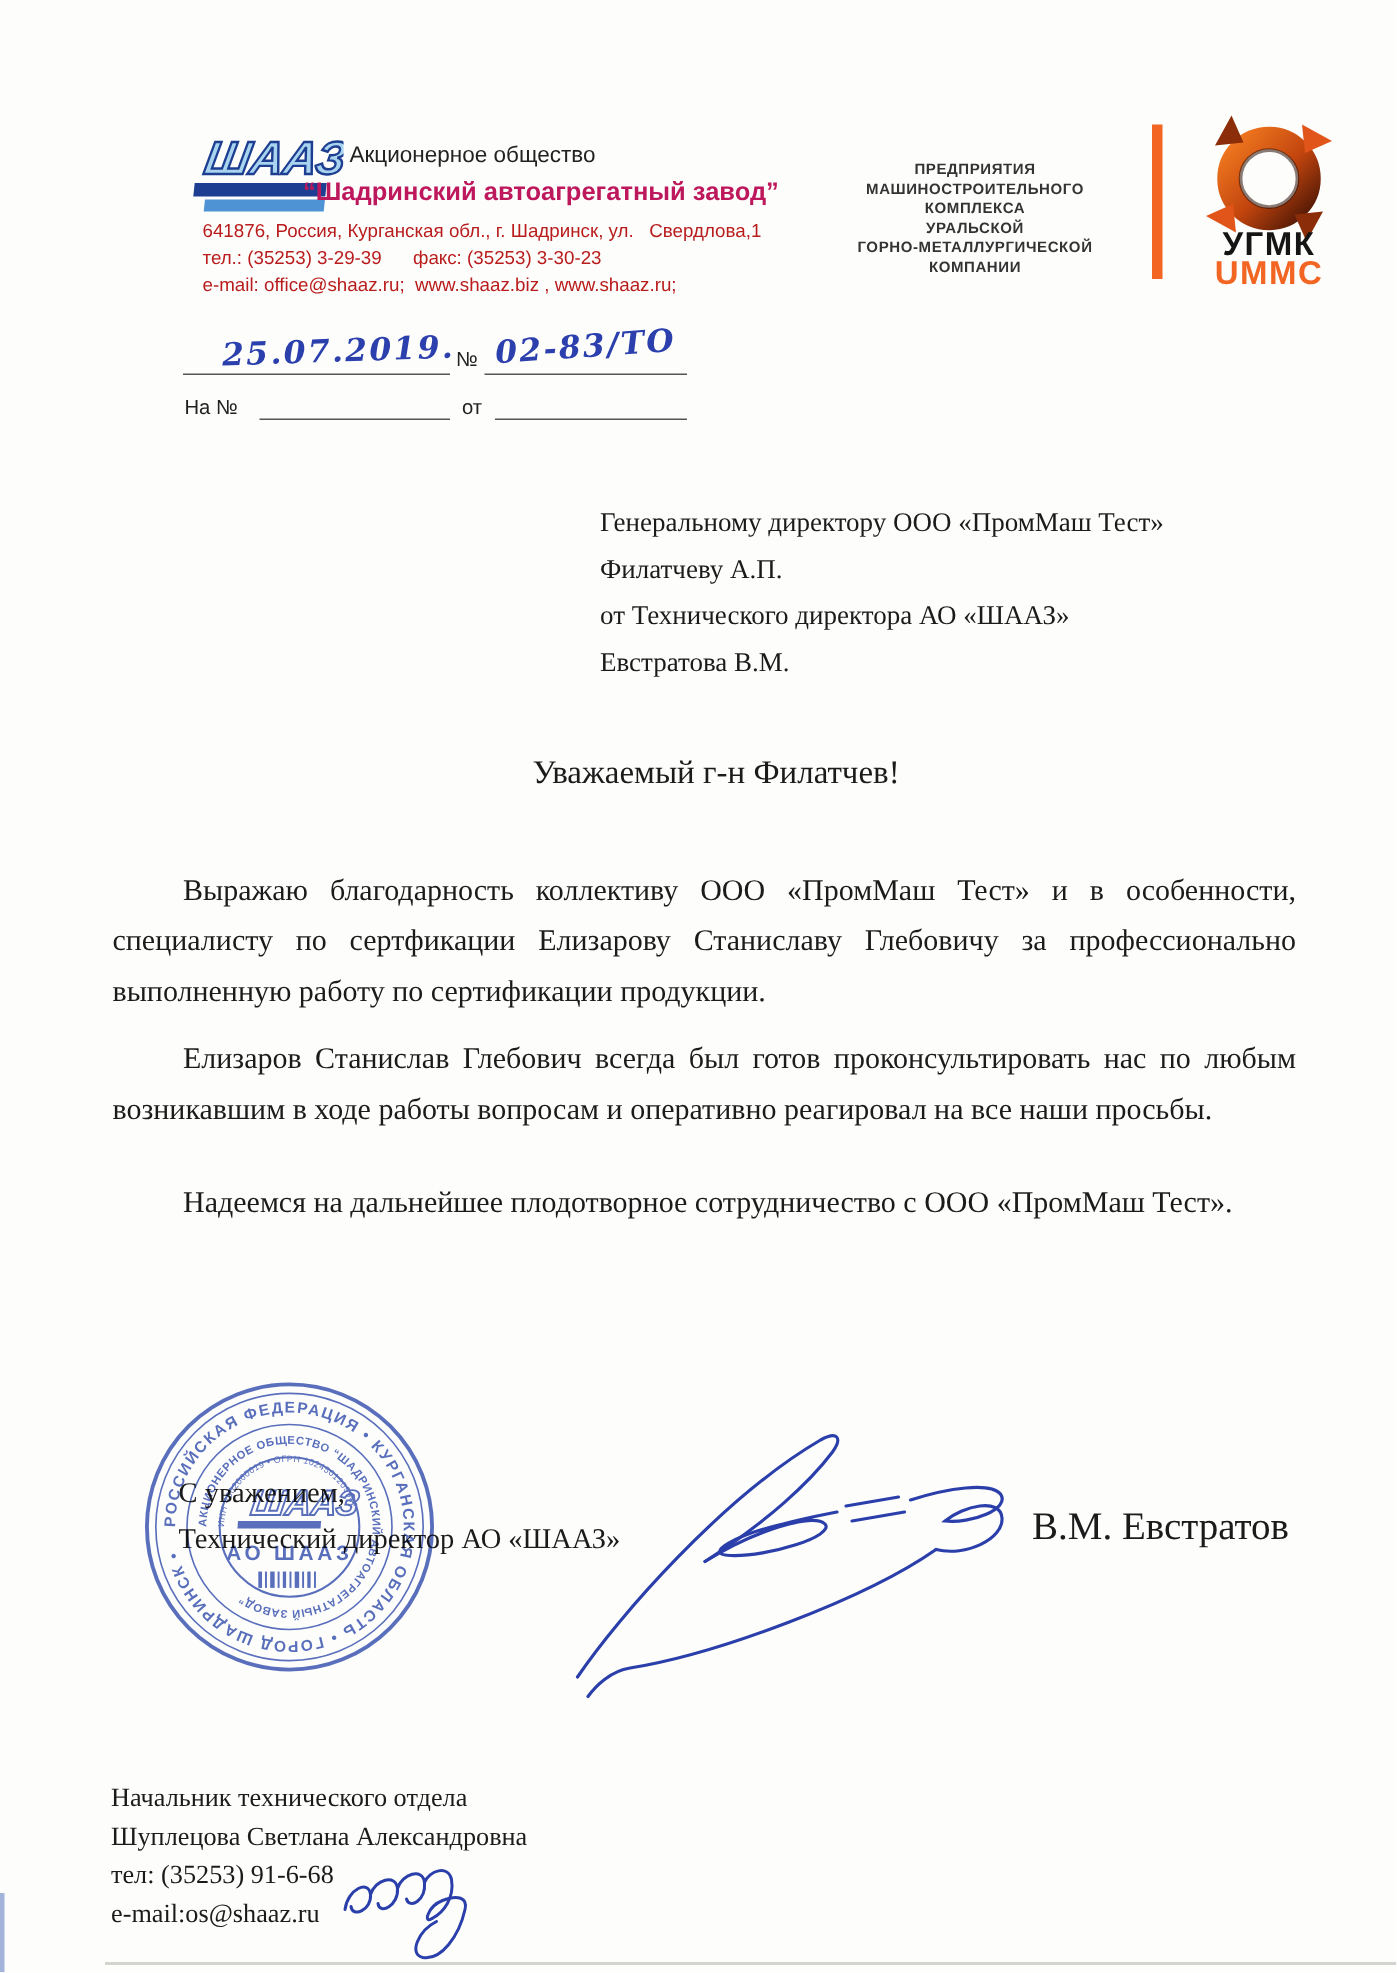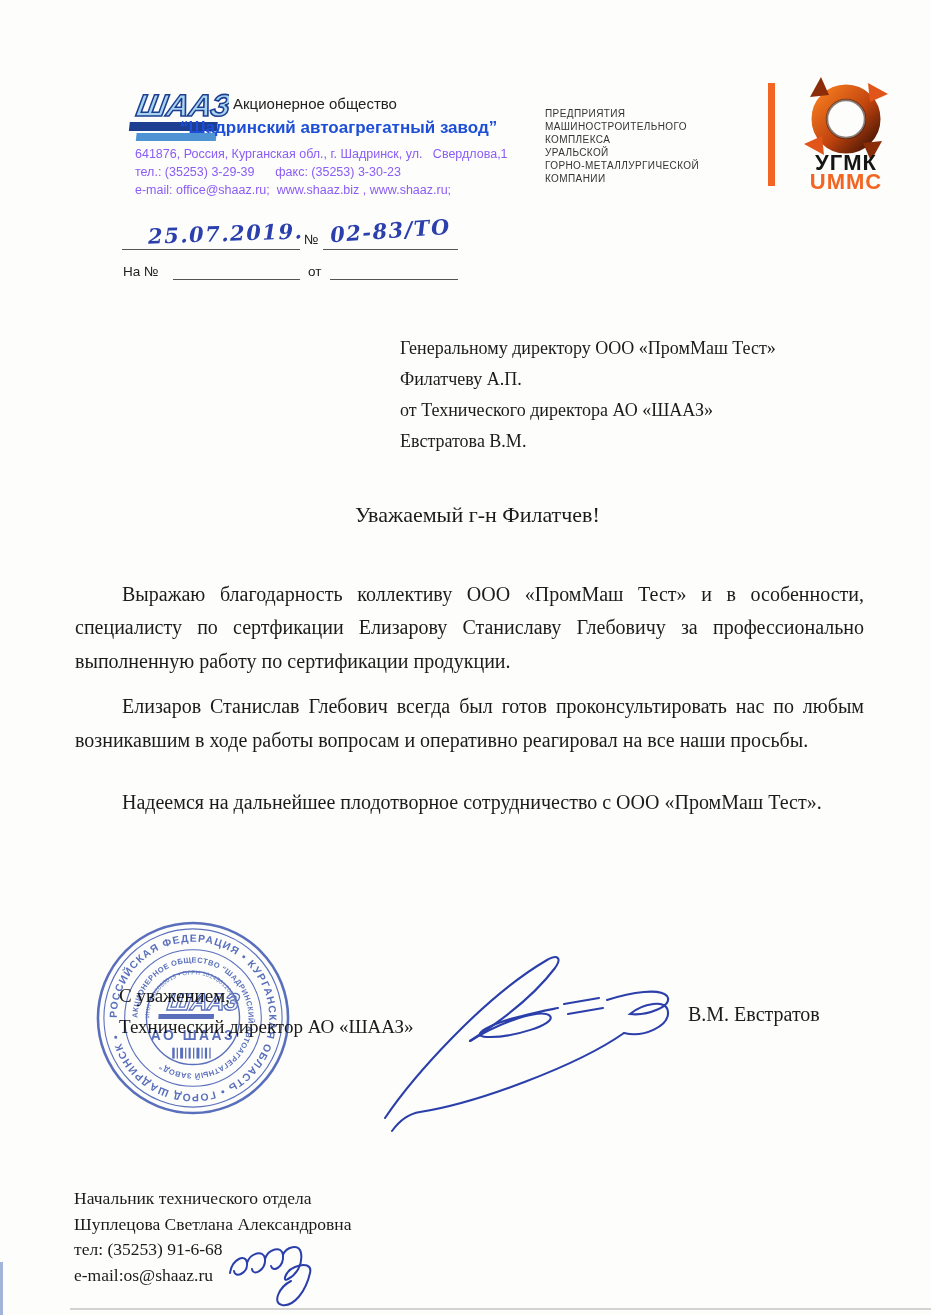--- a/index.html
+++ b/index.html
@@ -3,44 +3,44 @@
 <meta charset="utf-8">
 <style>
   html,body{margin:0;padding:0;background:#ffffff;}
   .page{
     position:relative;width:931px;height:1315px;background:#fdfdfc;
     font-family:"Liberation Serif",serif;color:#1b1b1b;overflow:hidden;
   }
   .abs{position:absolute;}
   
   .org-type{left:233px;top:95px;font-family:Liberation Sans, sans-serif;font-size:15px;color:#222;}
-  .org-name{left:180px;top:118px;font-family:"Liberation Sans",sans-serif;font-size:17px;font-weight:bold;color:#1d4ed8;}
-  .hdr-line{font-family:"Liberation Sans",sans-serif;font-size:12.5px;color:#8b5cf6;white-space:pre;}
+  .org-name{left:202px;top:118px;font-family:"Liberation Sans",sans-serif;font-size:17px;font-weight:bold;color:#be185d;}
+  .hdr-line{font-family:"Liberation Sans",sans-serif;font-size:12.5px;color:#b91c1c;white-space:pre;}
   .hdr-addr{left:135px;top:147px;}
   .hdr-phone{left:135px;top:165px;}
   .hdr-mail{left:135px;top:183px;}
-  .group-block{left:545px;top:107px;width:210px;text-align:left;
+  .group-block{left:545px;top:107px;width:210px;text-align:center;
     font-family:"Liberation Sans",sans-serif;font-size:10px;line-height:13px;
-    font-weight:normal;color:#333;letter-spacing:.4px;}
+    font-weight:bold;color:#333;letter-spacing:.4px;}
   .orange-bar{left:768px;top:83px;width:7px;height:103px;background:#f26522;}
   .ummc-logo{left:792px;top:74px;}
   
   .rule{height:0;border-top:1.4px solid #555;}
   .ref-label{font-family:"Liberation Sans",sans-serif;font-size:13.5px;color:#222;}
   .hand{font-family:"DejaVu Serif",serif;font-style:italic;font-weight:bold;
     color:#2b3fad;letter-spacing:1.5px;}
   
   .recipient{left:400px;top:333px;width:470px;font-size:18px;line-height:31px;}
   .salutation{left:345px;top:502px;font-size:22px;margin-left:10px;}
   .body-text{left:63px;top:566px;width:813px;font-size:20px;line-height:33.4px;text-align:justify;}
   .body-text p{margin:12px;text-indent:47px;}
   .body-text p.gap{margin-top:29px;}
   .closing-line{left:119px;top:985px;font-size:19px;text-align:center;}
   .signer-title{left:119px;top:1016px;font-size:19px;}
-  .signer-name{left:688px;top:1003px;font-size:20px;}
+  .signer-name{left:688px;top:1003px;font-size:26px;}
   
   .stamp{left:94px;top:919px;opacity:.82;mix-blend-mode:multiply;}
   .big-sign{left:352px;top:938px;mix-blend-mode:multiply;}
   .small-sign{left:222px;top:1233px;mix-blend-mode:multiply;}
   
   .footer-block{left:74px;top:1186px;font-size:17.5px;line-height:25.5px;}
   
   .scan-bottom{left:70px;top:1308px;width:861px;height:2px;background:#d3d3cf;}
   .scan-left{left:0;top:1262px;width:3px;height:53px;background:#4a69b8;opacity:.5;}
 </style>

